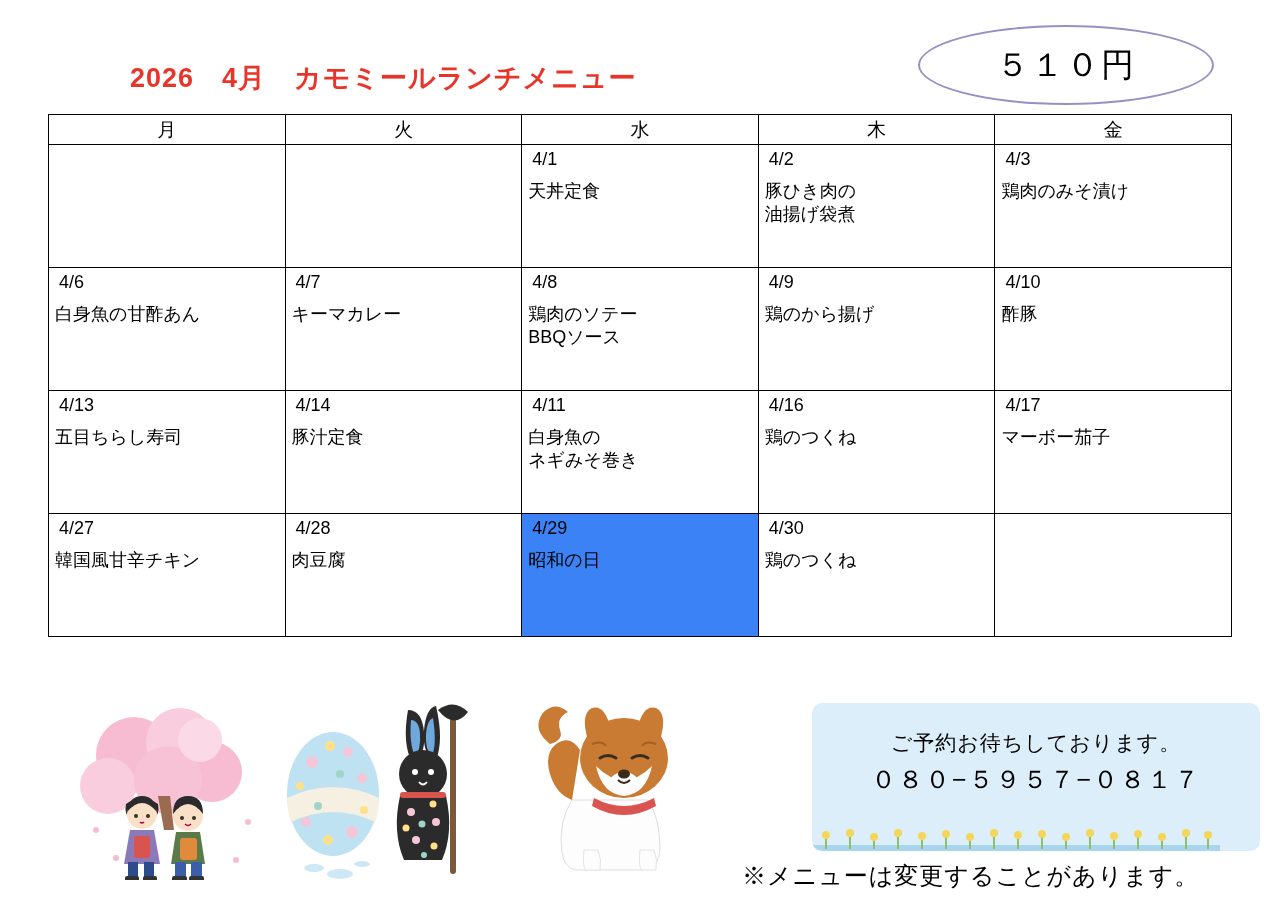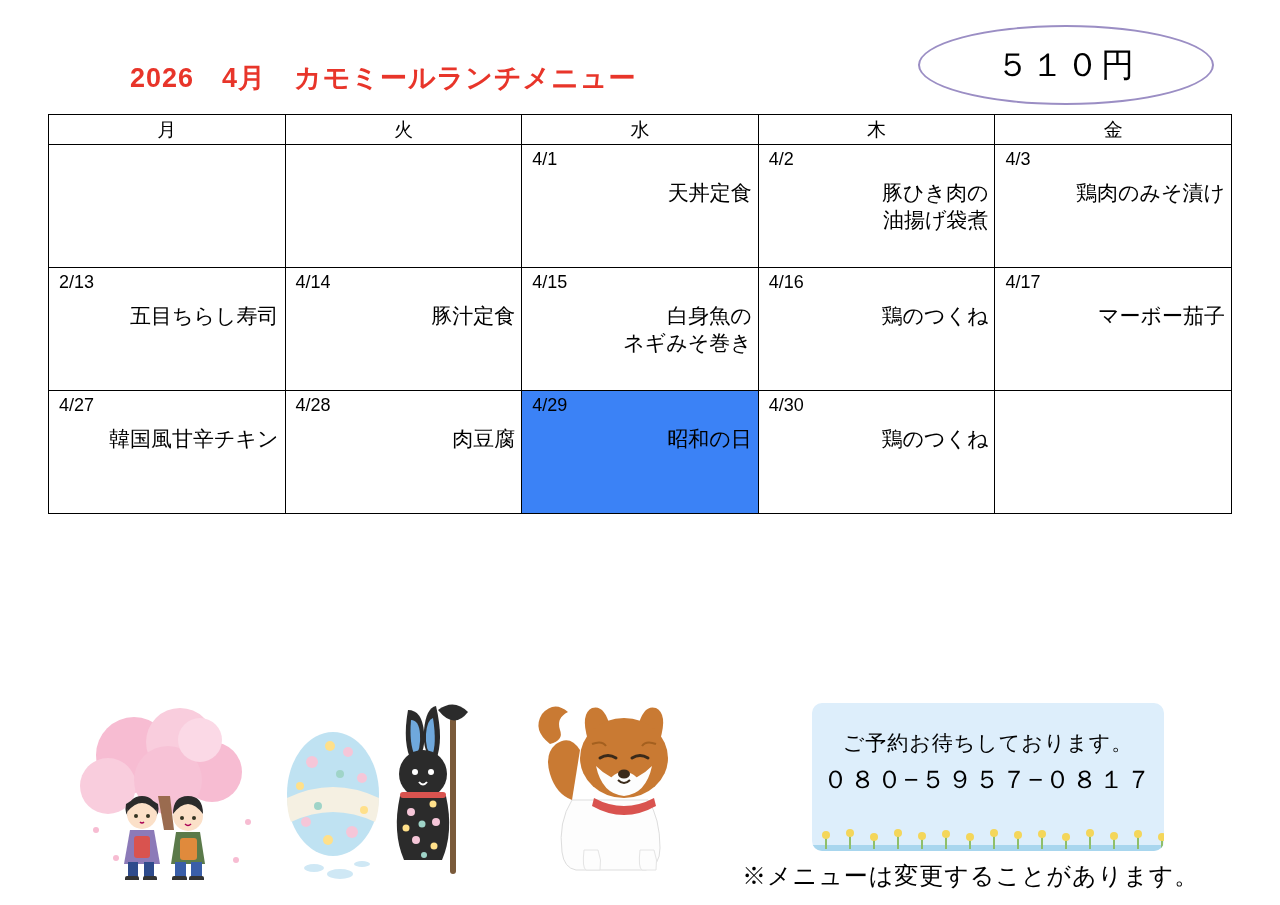--- a/index.html
+++ b/index.html
@@ -75,22 +75,22 @@
     height: 123px;
     position: relative;
   }
   .cell .date {
     font-size: 18px;
     padding: 5px 0 0 10px;
     text-align: left;
     line-height: 1.1;
   }
   .cell .dish {
-    font-size: 21px;
-    text-align: right;
+    font-size: 18px;
+    text-align: left;
     line-height: 1.28;
     padding: 10px 6px 0 6px;
     white-space: pre-line;
   }
   .cell.holiday {
     background: #3b82f6;
   }
   .cell.empty { background: #fff; }
   .ill { position: absolute; }
 
@@ -101,21 +101,21 @@
   
   #ill-rabbit { left: 378px; top: 700px; width: 110px; height: 180px; }
   
   #ill-dog { left: 528px; top: 700px; width: 180px; height: 180px; }
 
   
   .info-box {
     position: absolute;
     left: 812px;
     top: 703px;
-    width: 352px;
+    width: 448px;
     height: 148px;
     background: #ddeefb;
     border-radius: 10px;
     overflow: hidden;
   }
   .info-lines {
     padding-top: 24px;
     text-align: center;
     line-height: 1.55;
   }
@@ -175,32 +175,55 @@
           <div class="date">4/2</div>
           <div class="dish">豚ひき肉の
 油揚げ袋煮</div>
         </td>
         <td class="cell">
           <div class="date">4/3</div>
           <div class="dish">鶏肉のみそ漬け</div>
         </td>
       </tr>
 
-
       <tr>
         <td class="cell">
-          <div class="date">2/13</div>
+          <div class="date">4/6</div>
+          <div class="dish">白身魚の甘酢あん</div>
+        </td>
+        <td class="cell">
+          <div class="date">4/7</div>
+          <div class="dish">キーマカレー</div>
+        </td>
+        <td class="cell">
+          <div class="date">4/8</div>
+          <div class="dish">鶏肉のソテー
+BBQソース</div>
+        </td>
+        <td class="cell">
+          <div class="date">4/9</div>
+          <div class="dish">鶏のから揚げ</div>
+        </td>
+        <td class="cell">
+          <div class="date">4/10</div>
+          <div class="dish">酢豚</div>
+        </td>
+      </tr>
+
+      <tr>
+        <td class="cell">
+          <div class="date">4/13</div>
           <div class="dish">五目ちらし寿司</div>
         </td>
         <td class="cell">
           <div class="date">4/14</div>
           <div class="dish">豚汁定食</div>
         </td>
         <td class="cell">
-          <div class="date">4/15</div>
+          <div class="date">4/11</div>
           <div class="dish">白身魚の
 ネギみそ巻き</div>
         </td>
         <td class="cell">
           <div class="date">4/16</div>
           <div class="dish">鶏のつくね</div>
         </td>
         <td class="cell">
           <div class="date">4/17</div>
           <div class="dish">マーボー茄子</div>

